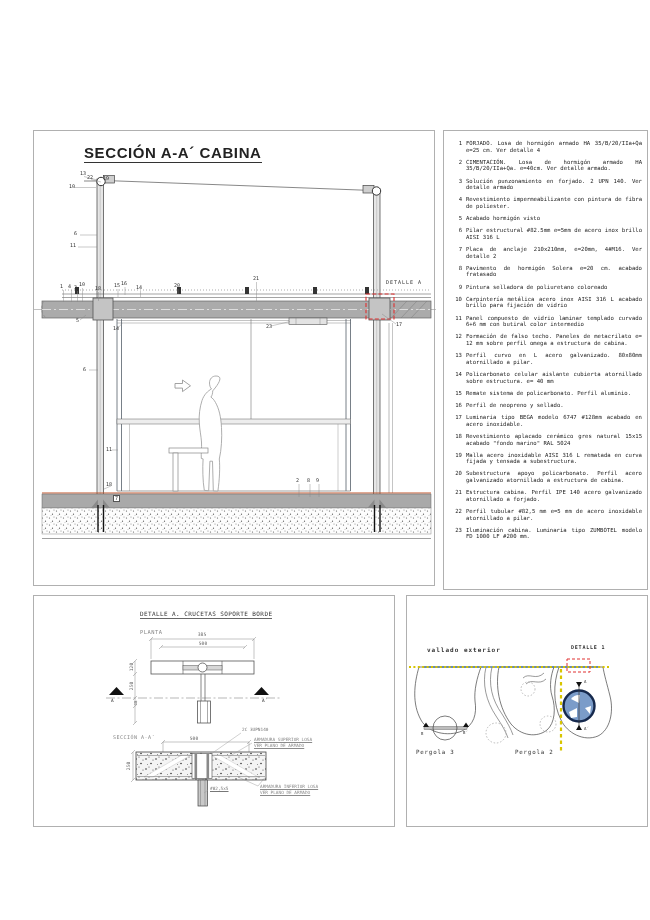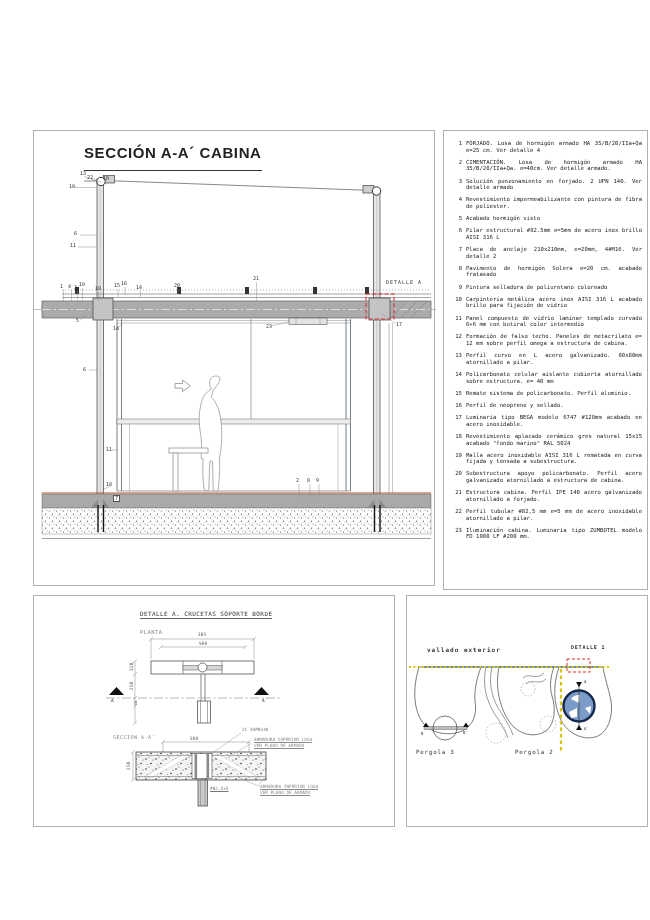--- a/index.html
+++ b/index.html
@@ -8,21 +8,21 @@
   .panel{position:absolute;background:#fff;border:1px solid #b0b0b0;box-sizing:border-box;}
   #panel-section{left:33px;top:130px;width:402px;height:456px;}
   #panel-legend{left:443px;top:130px;width:205px;height:460px;padding:9px 5px 6px 7px;}
   #panel-detail{left:33px;top:595px;width:362px;height:232px;}
   #panel-plan{left:406px;top:595px;width:242px;height:232px;}
   .abs{position:absolute;white-space:nowrap;}
   svg{position:absolute;left:0;top:0;}
   
   .sec-title{left:50px;top:13px;font-family:"Liberation Sans","DejaVu Sans",sans-serif;
              font-size:15px;font-weight:600;letter-spacing:.6px;color:#222;
-             border-bottom:1.2px solid #333;padding-bottom:9px;}
+             border-bottom:1.2px solid #333;padding-bottom:1px;}
   .dlabel{position:absolute;font-size:5px;line-height:5px;color:#333;white-space:nowrap;}
   .dlabel.boxed{border:.6px solid #555;padding:0 1px;background:#fff;}
   .detA{font-size:5px;letter-spacing:1px;color:#333;}
   
   .legend-item{display:grid;grid-template-columns:11px 1fr;column-gap:4px;margin-bottom:5.6px;}
   .legend-num{font-size:5.6px;line-height:6.6px;text-align:right;color:#222;}
   .legend-text{font-size:5.6px;line-height:6.6px;text-align:justify;color:#222;}
   
   .det-title{left:106px;top:14px;font-size:6px;letter-spacing:.4px;color:#333;
              border-bottom:.8px solid #666;padding-bottom:1px;}

